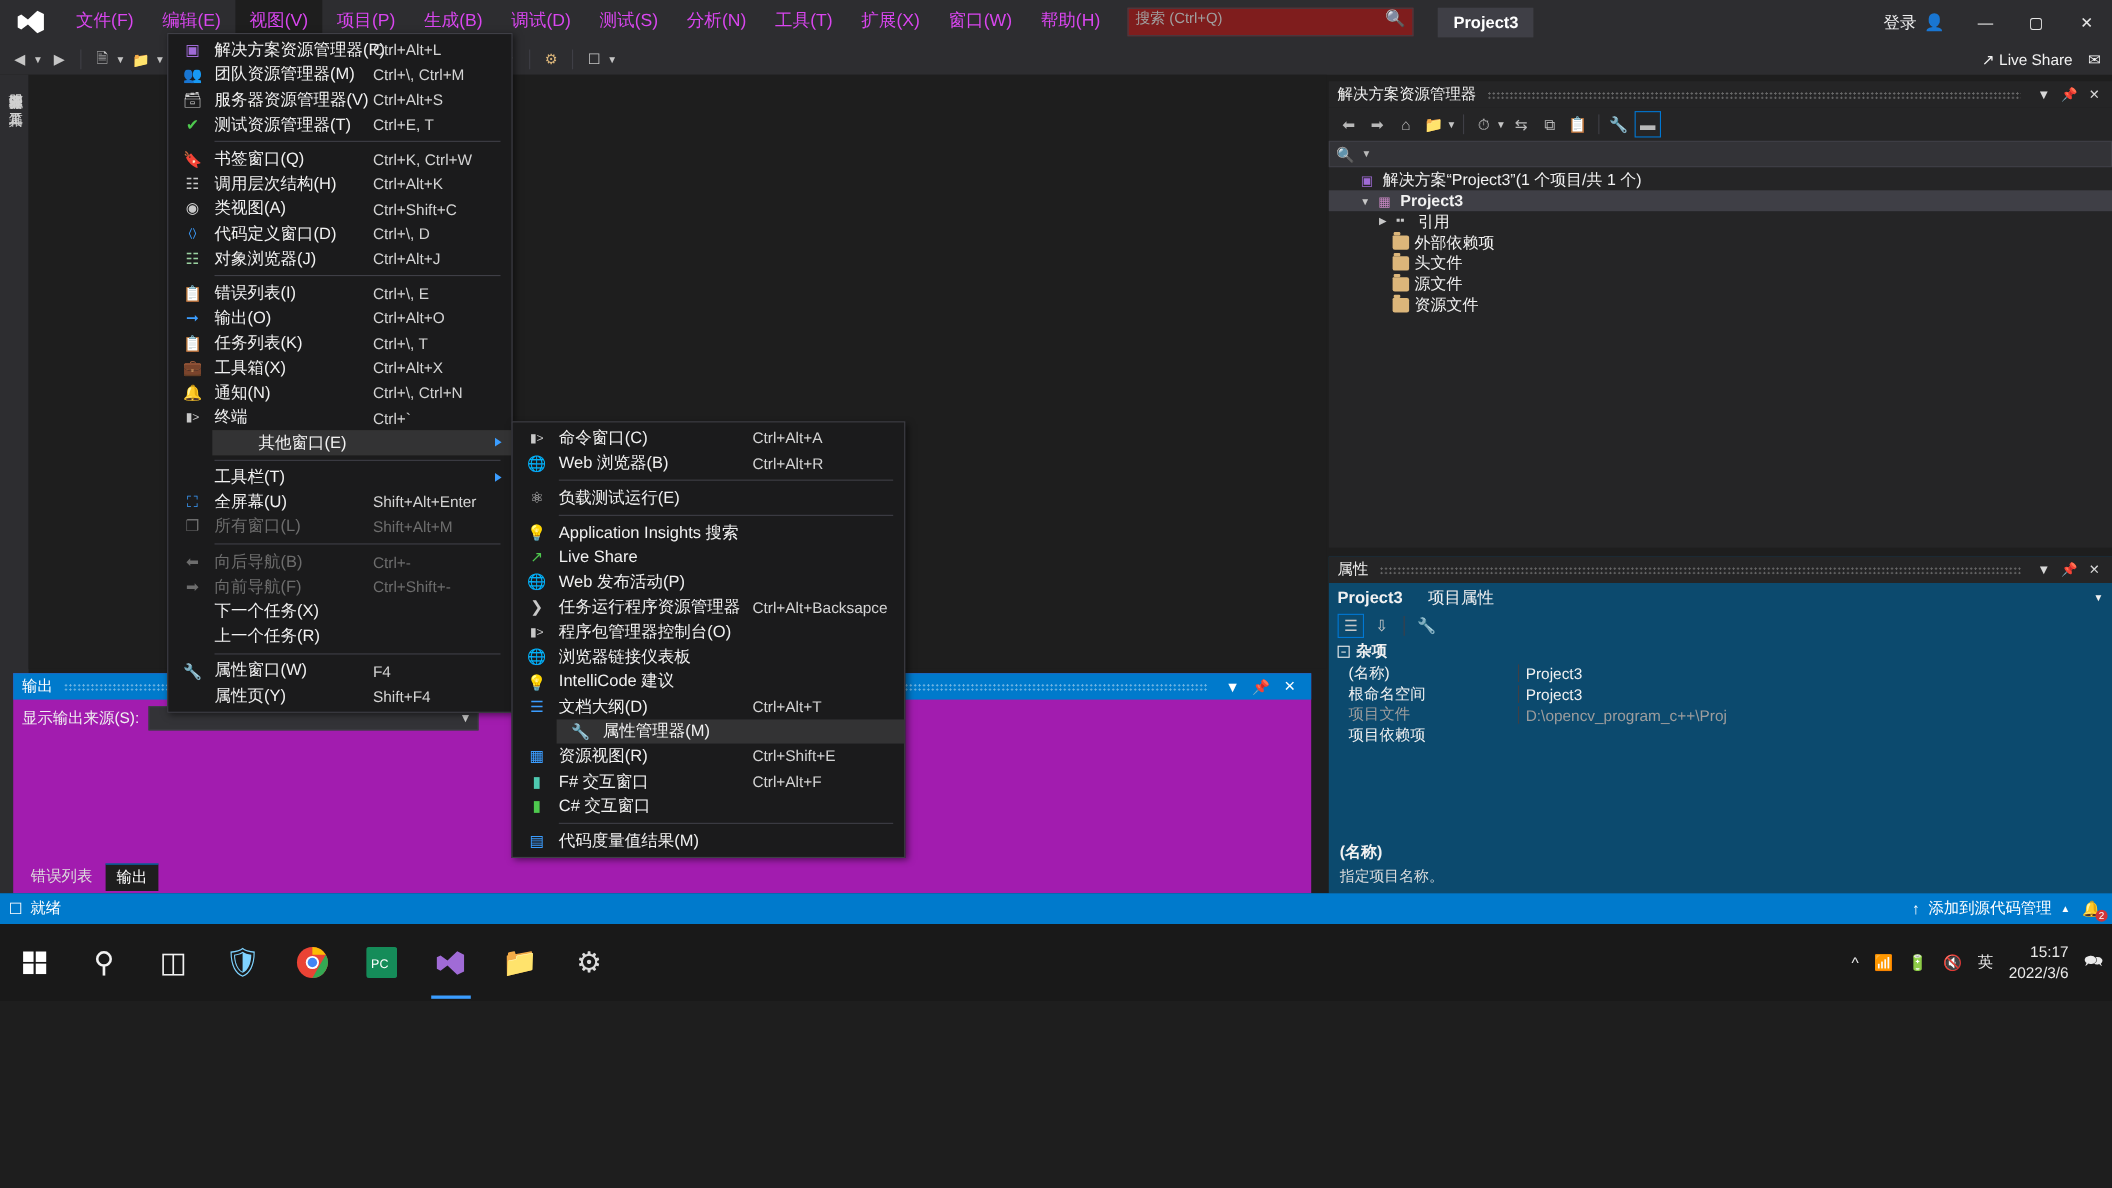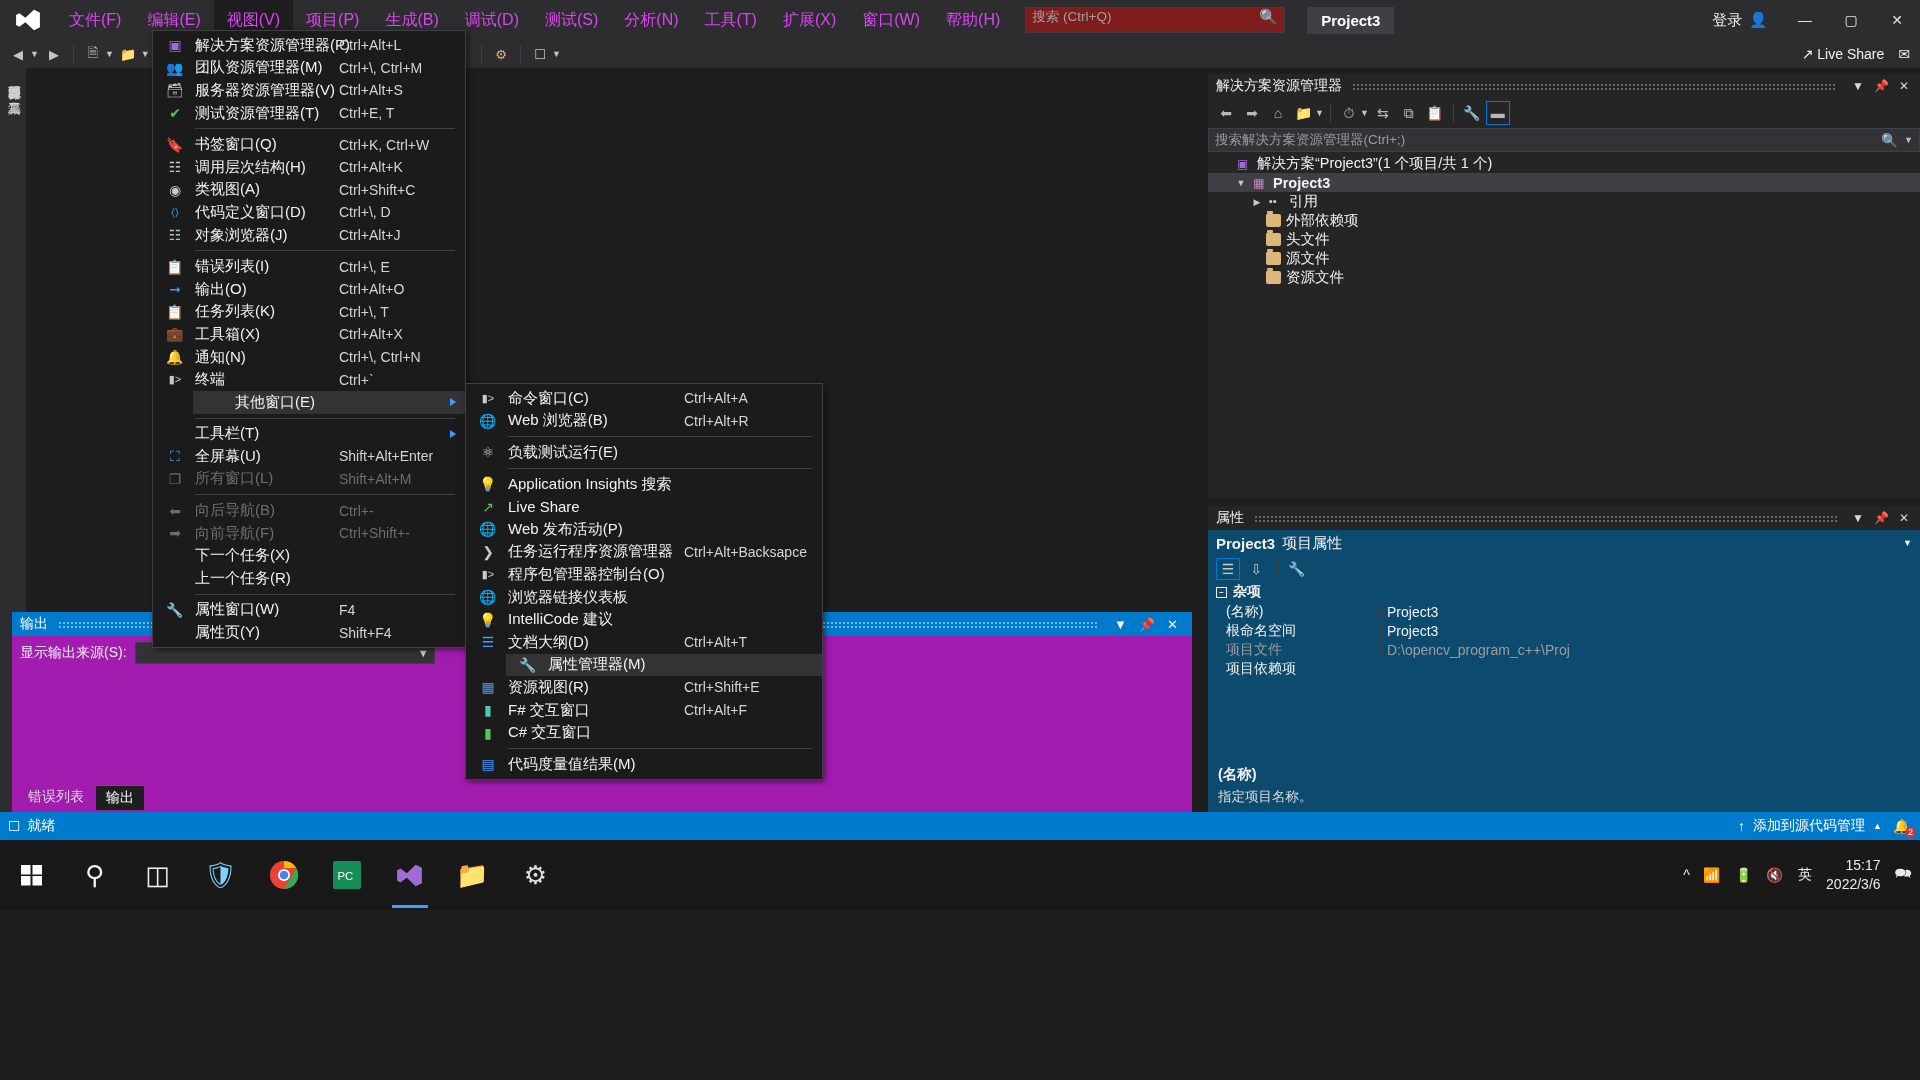--- a/index.html
+++ b/index.html
@@ -300,21 +300,20 @@
       <div class="sol-ico">⏱</div>
       <div class="tb-dd">▼</div>
       <div class="sol-ico">⇆</div>
       <div class="sol-ico">⧉</div>
       <div class="sol-ico">📋</div>
       <div class="tb-sep"></div>
       <div class="sol-ico">🔧</div>
       <div class="sol-ico boxed">▬</div>
     </div>
     <div class="sol-search" style="margin:0 0 0 0;">
-      <span style="flex:1">搜索解决方案资源管理器(Ctrl+;)</span>
       <span style="color:#d8d8d8">🔍</span>
       <span style="font-size:9px;color:#bbb;margin-left:6px">▼</span>
     </div>
     <div class="tree">
       <div class="tnode">
         <span class="tw"></span>
         <span class="ficon" style="color:#a06bd6;font-size:12px">▣</span>
         <span>解决方案“Project3”(1 个项目/共 1 个)</span>
       </div>
       <div class="tnode sel" style="padding-left:26px">
@@ -349,21 +348,21 @@
   <div class="prop-panel">
     <div class="panel-hdr">
       <span>属性</span>
       <span class="dots"></span>
       <span class="tb">▼</span>
       <span class="tb">📌</span>
       <span class="tb">✕</span>
     </div>
     <div class="prop-sub">
       <span class="bold">Project3</span>
-      <span style="margin-left:7px">项目属性</span>
+      <span style="margin-left:23px">项目属性</span>
       <span style="flex:1"></span>
       <span style="font-size:9px">▼</span>
     </div>
     <div class="prop-toolbar">
       <div class="prop-ico boxed">☰</div>
       <div class="prop-ico">⇩</div>
       <div class="tb-sep"></div>
       <div class="prop-ico">🔧</div>
     </div>
     <div class="prop-grid">

